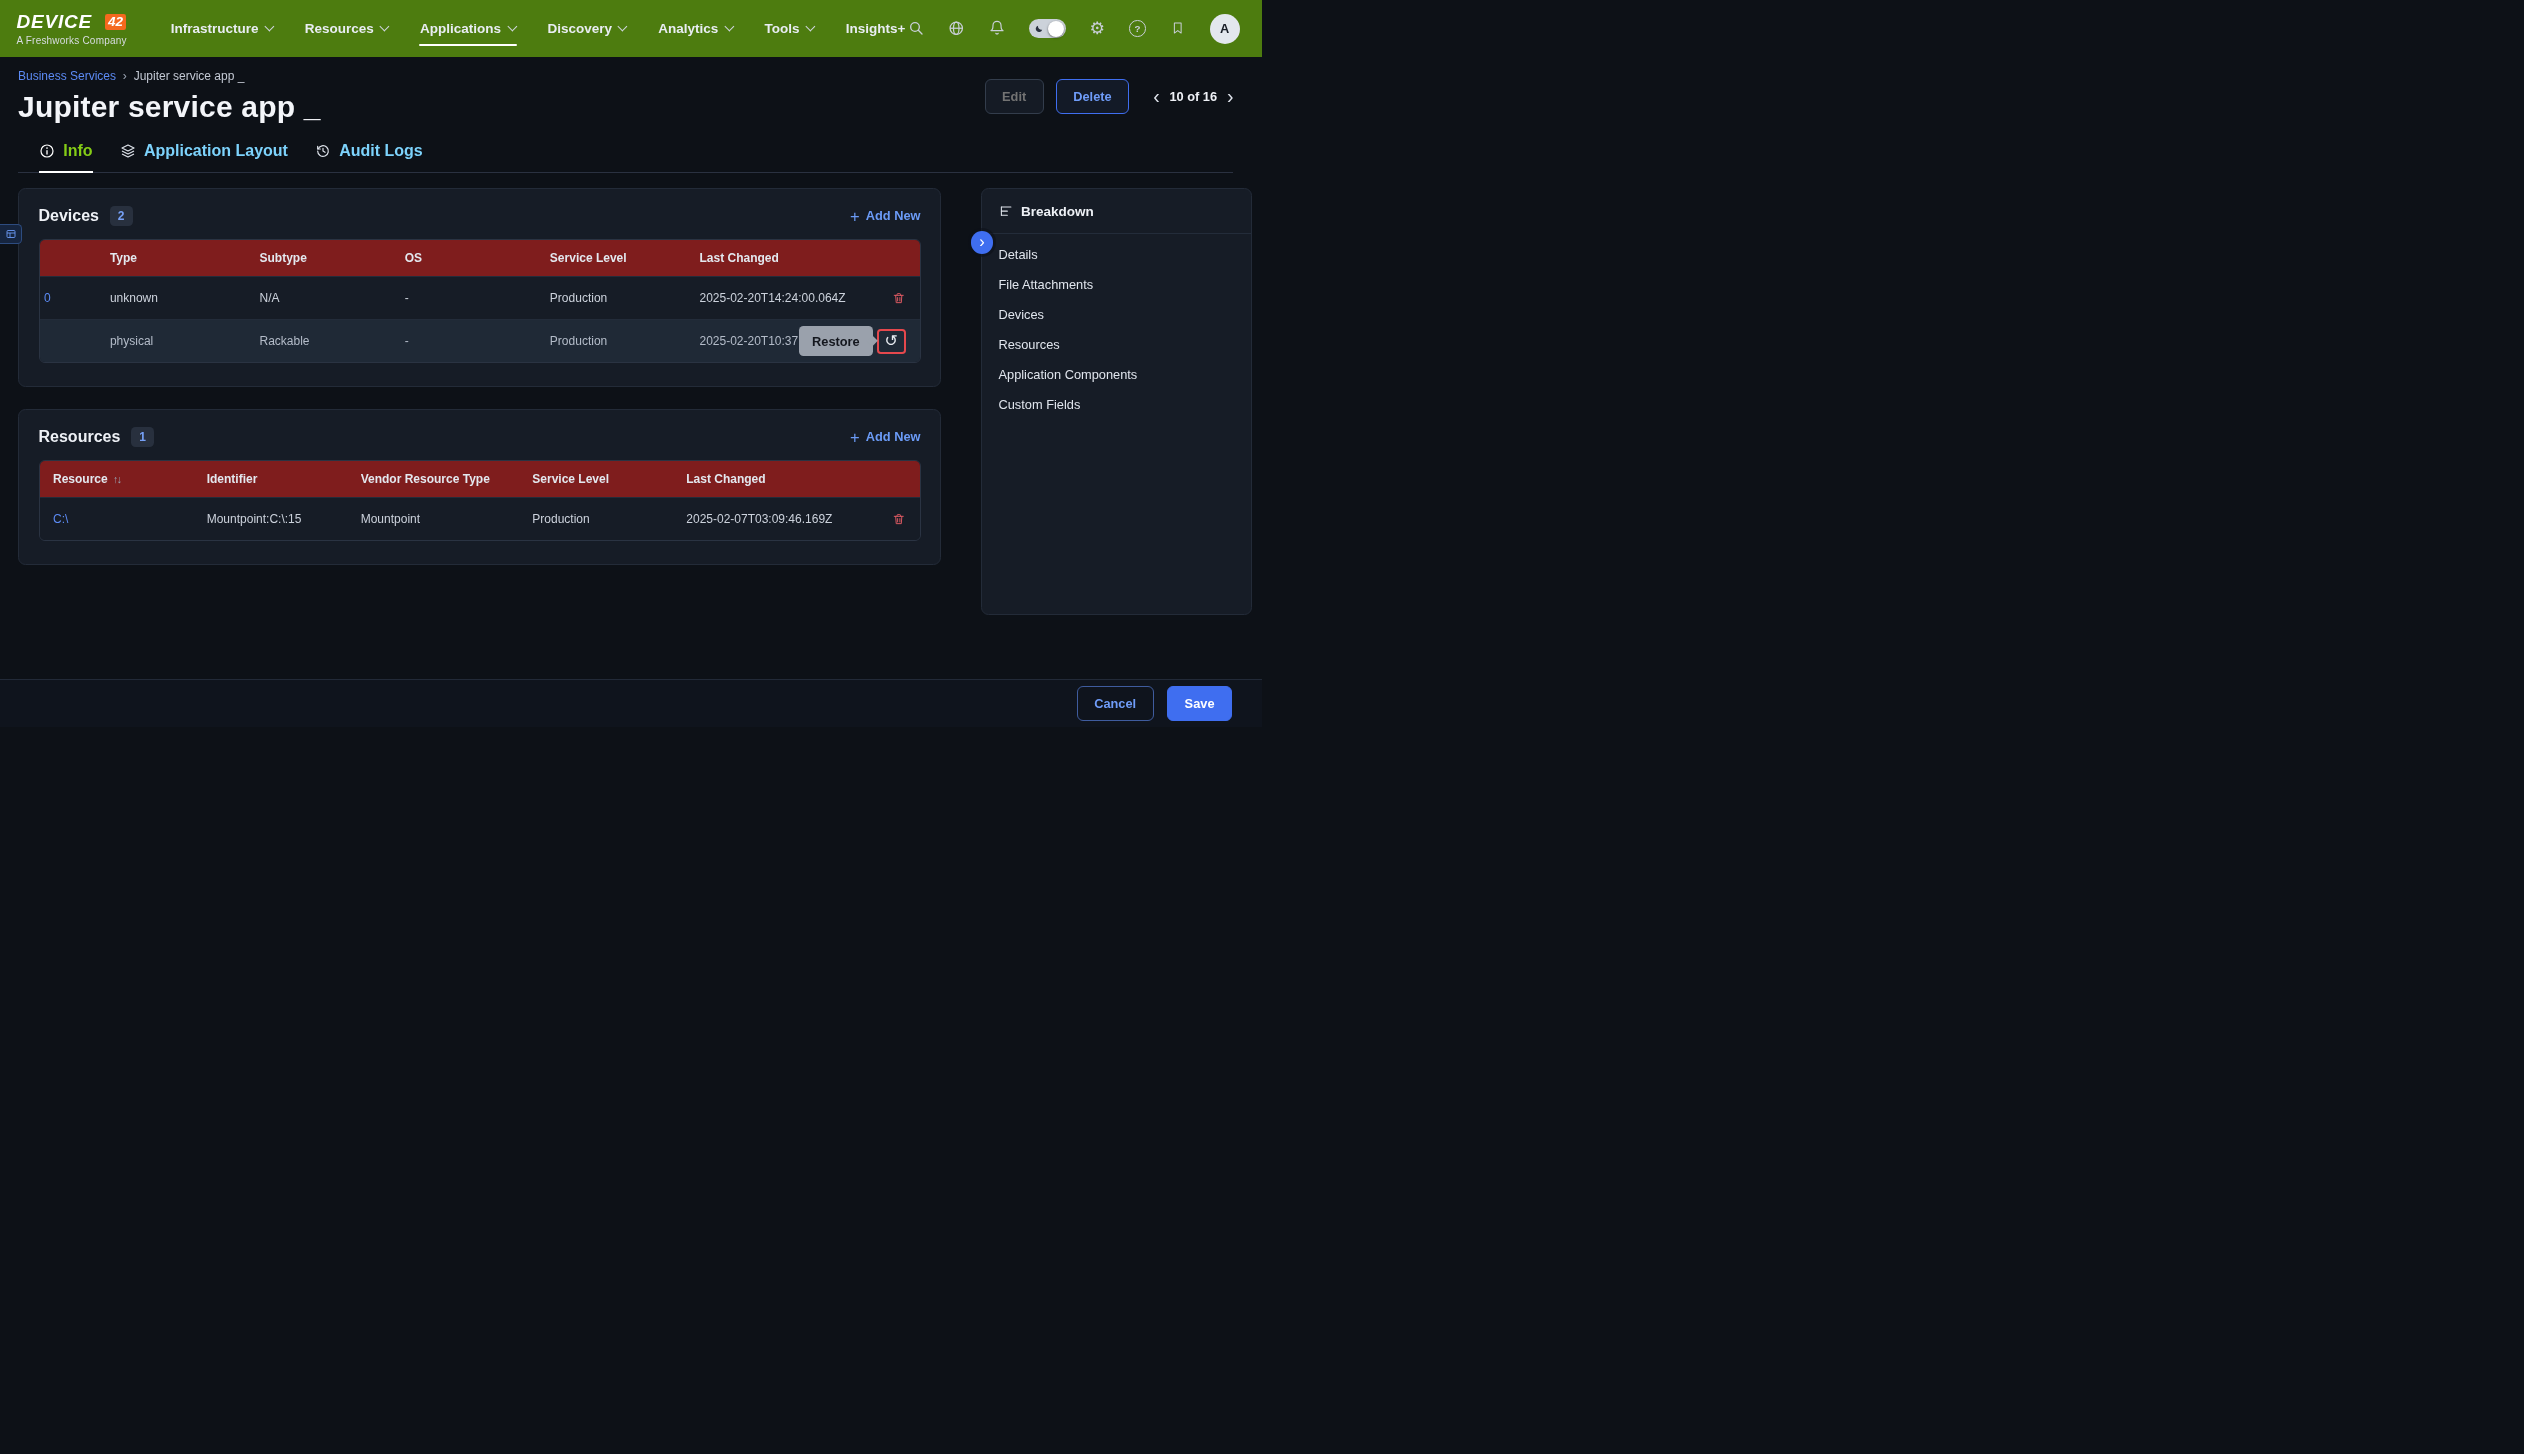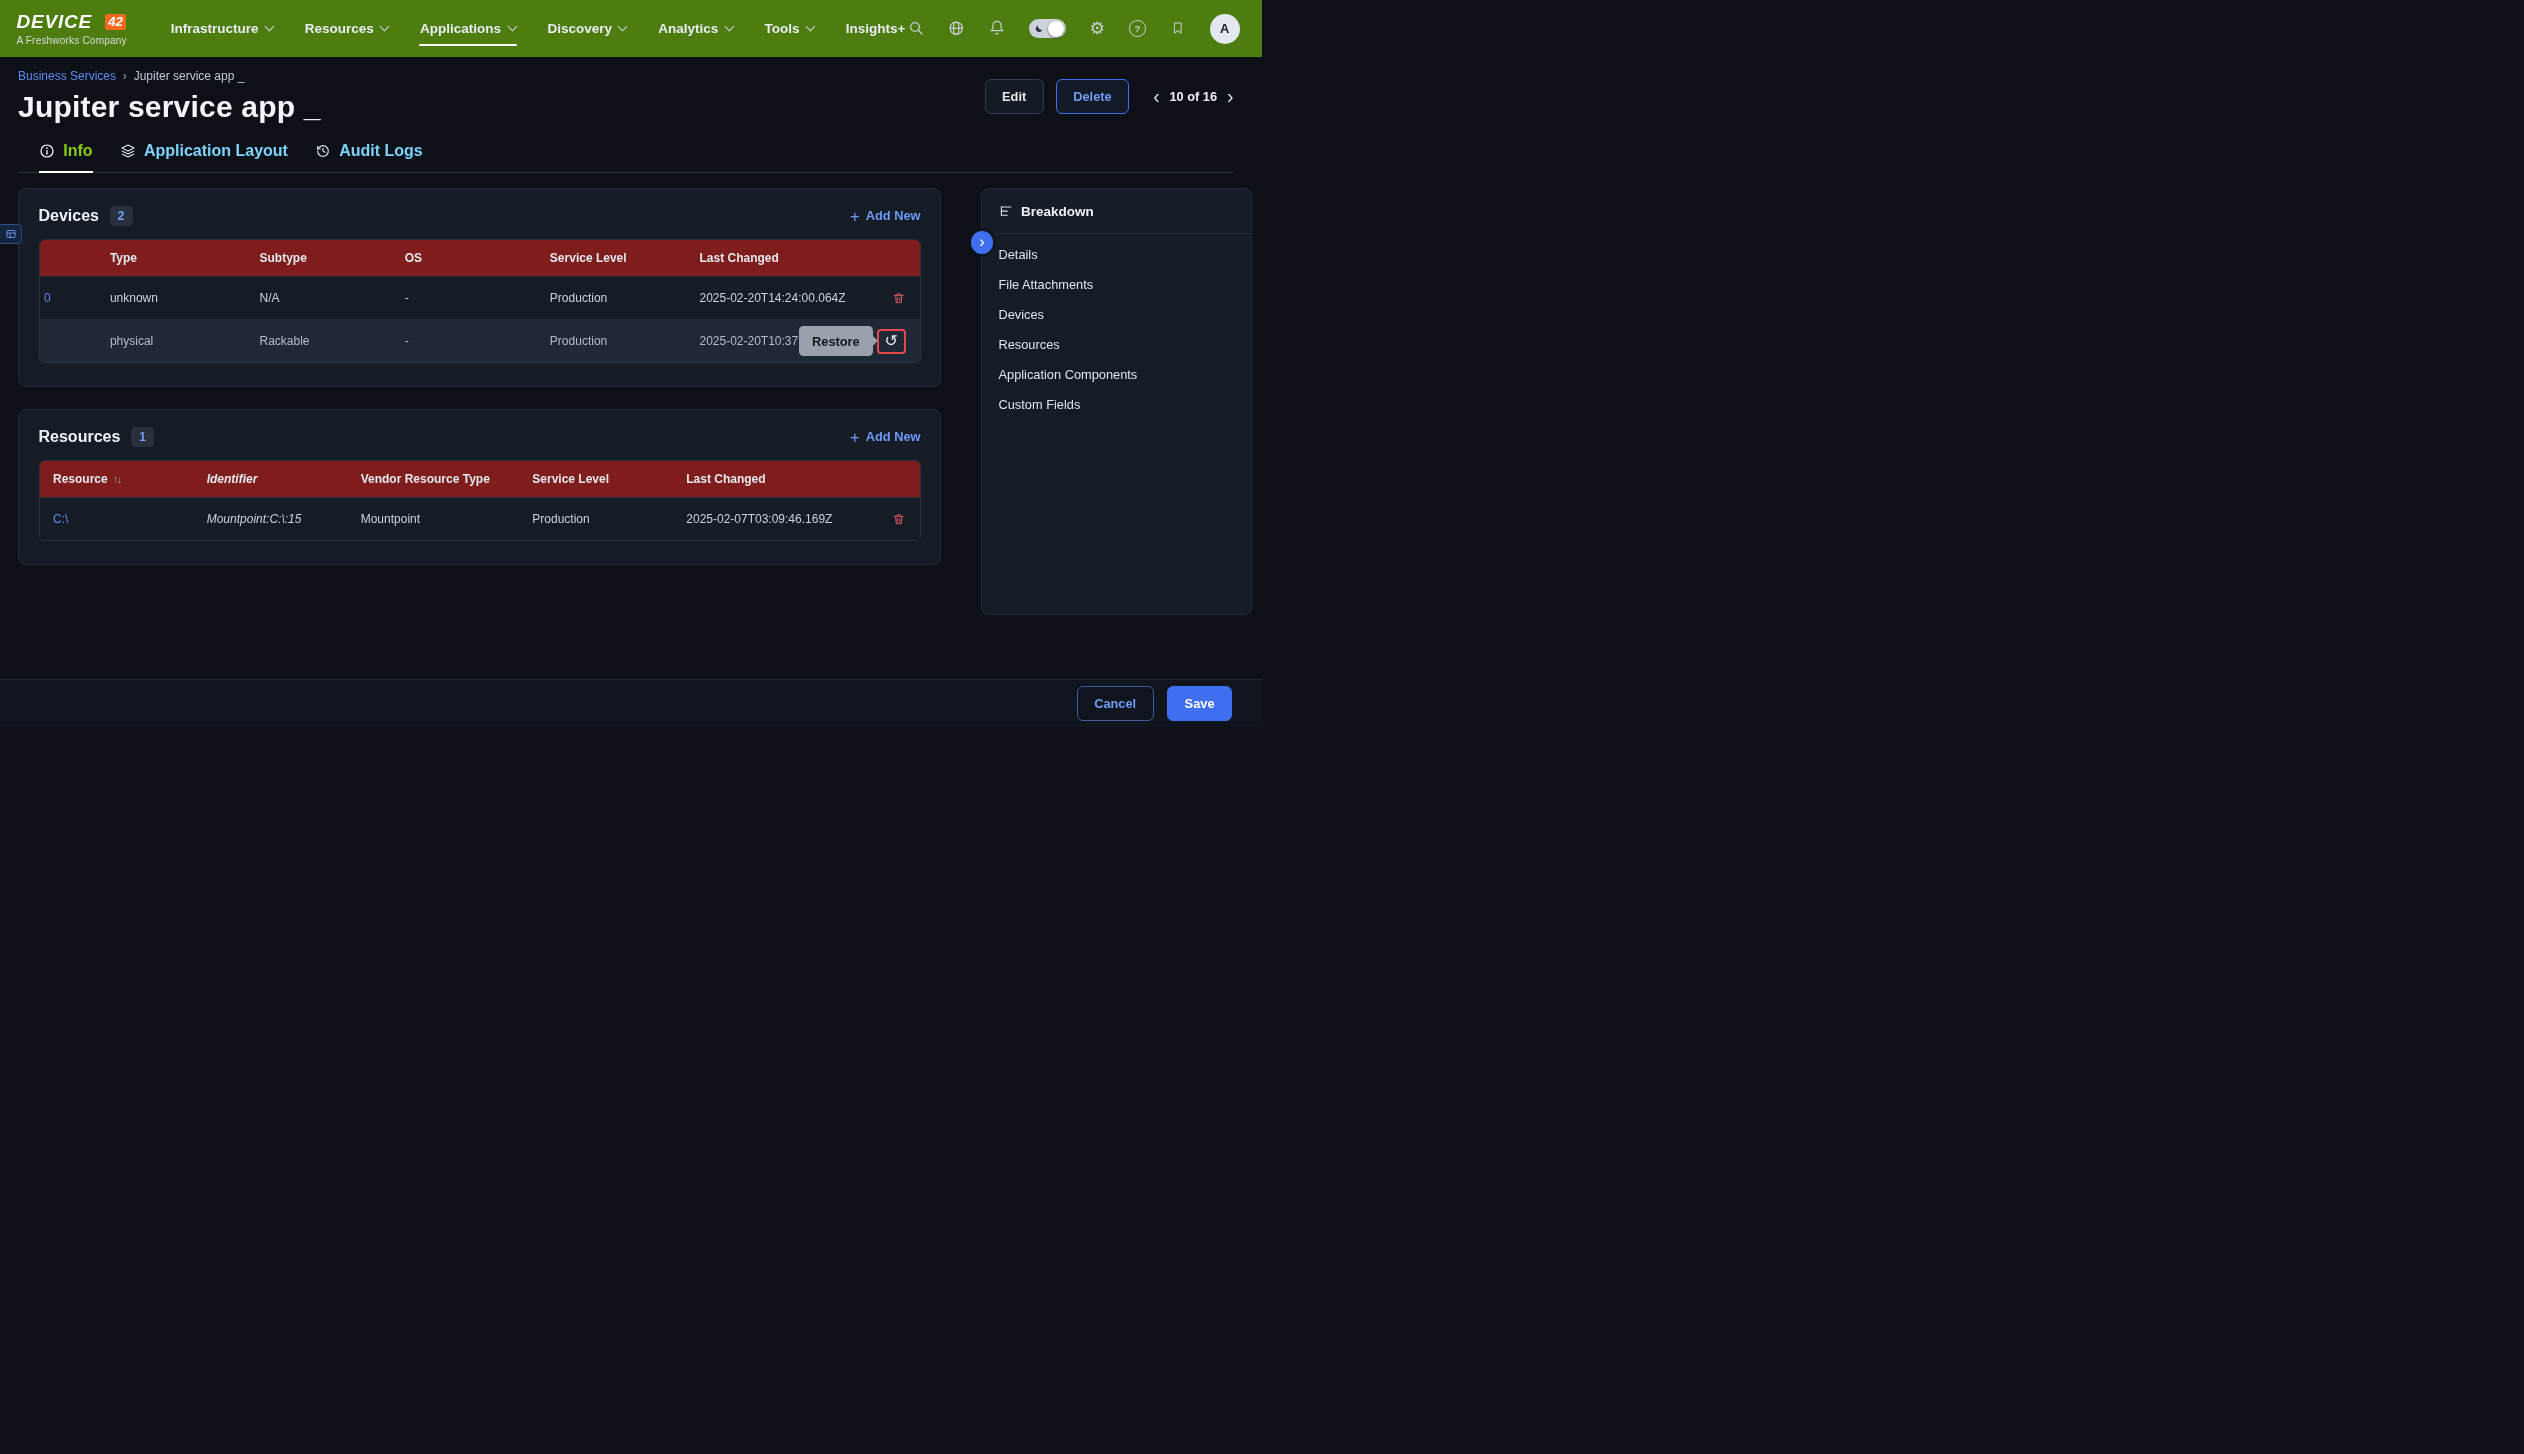--- a/index.html
+++ b/index.html
@@ -35,21 +35,21 @@
 
   
   .page-head { display:flex; justify-content:space-between; align-items:center; padding:12px 28.6px 0 18px; }
   .breadcrumb { display:flex; align-items:center; gap:6.8px; font-size:12px; margin-bottom:6.8px; }
   .bc-link { color:#5c8bf5; cursor:pointer; }
   .bc-sep { color:#9aa3b2; }
   .bc-cur { color:#c3c9d4; }
   .page-title { font-size:30px; font-weight:800; color:#f3f5f9; letter-spacing:0.2px; }
   .head-actions { display:flex; align-items:center; gap:12px; }
   .btn { height:35px; border-radius:6px; font-size:12.8px; font-weight:600; display:flex; align-items:center; justify-content:center; cursor:pointer; padding:0 16.5px; }
-  .btn-edit { background:#151b25; border:0.8px solid #333d4c; color:#e5e5e5; }
+  .btn-edit { background:#151b25; border:0.8px solid #333d4c; color:#737373; }
   .btn-delete { background:#131a27; border:0.8px solid #3f6ef0; color:#6f9cf8; }
   .pager { display:flex; align-items:center; gap:9.8px; margin-left:12px; font-size:12.8px; font-weight:700; color:#eef1f6; }
   .pager-arrow { font-size:19.5px; color:#dfe4ec; cursor:pointer; line-height:.8; font-weight:400; }
 
   
   .tabs { display:flex; gap:27px; margin:18px 28.6px 0 18px; padding-left:21px; border-bottom:0.8px solid #2a3140; }
   .tab { display:flex; align-items:center; gap:8.3px; font-size:16px; font-weight:700; color:#7dd3fc; padding-bottom:11.3px; border-bottom:2.3px solid transparent; margin-bottom:-0.8px; cursor:pointer; }
   .tab.active { color:#84cc16; border-bottom-color:#ffffff; }
 
   
@@ -75,21 +75,21 @@
   .c-name { width:8%;   padding-left:4.5px; }
   .c-type { width:17%; }
   .c-sub  { width:16.5%; }
   .c-os   { width:16.5%; }
   .c-svc  { width:17%; }
   .c-last { width:20%; }
   .c-act  { width:5%; display:flex; justify-content:flex-end; padding-right:13.5px; }
 
   
   .r-res  { width:19%; padding-left:13.5px; display:flex; align-items:center; }
-  .r-id   { width:17.5%;font-style:italic; }
+  .r-id   { width:17.5%; }
   .r-ven  { width:19.5%; }
   .r-svc  { width:17.5%; }
   .r-last { width:21%; }
   .r-act  { width:5.5%; display:flex; justify-content:flex-end; padding-right:13.5px; }
   .sort { font-size:10.5px; color:#99a2b1; margin-left:5.3px; letter-spacing:-1.5px; }
 
   .trash-btn { cursor:pointer; display:flex; }
   .restore-wrap { border:2.3px solid #e5484d; border-radius:3.8px; padding:0 6px 1.5px; cursor:pointer; }
   .restore-glyph { font-size:16px; color:#e8ebf1; }
   .tooltip { position:absolute; right:47px; top:50%; transform:translateY(-50%); background:#9aa1ac; color:#14171e; font-size:12.8px; font-weight:600; padding:7.5px 12.8px; border-radius:4.5px; z-index:4; }

